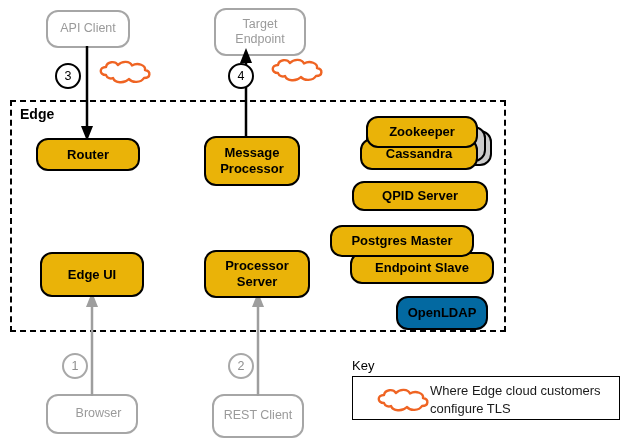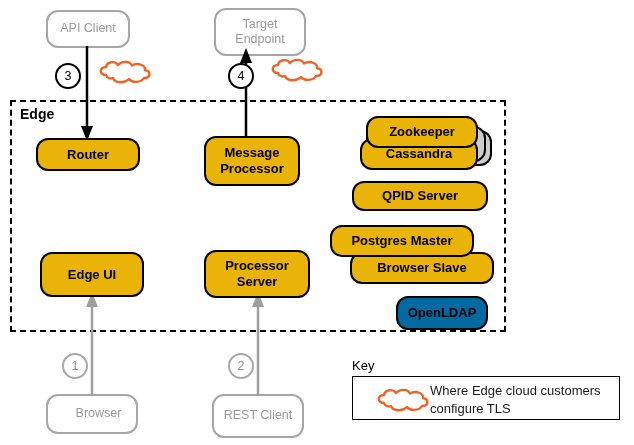--- a/index.html
+++ b/index.html
@@ -209,21 +209,21 @@
 
   <div class="node comp" style="left:366px; top:116px; width:112px; height:32px;">
     <span>Zookeeper</span>
   </div>
 
   <div class="node comp" style="left:352px; top:181px; width:136px; height:30px;">
     <span>QPID Server</span>
   </div>
 
   <div class="node comp" style="left:350px; top:252px; width:144px; height:32px;">
-    <span>Browser Slave</span>
+    <span>Endpoint Slave</span>
   </div>
 
   <div class="node comp" style="left:330px; top:225px; width:144px; height:32px;">
     <span>Postgres Master</span>
   </div>
 
   <div class="node comp light" style="left:396px; top:296px; width:92px; height:34px;">
     <span>OpenLDAP</span>
   </div>
 

